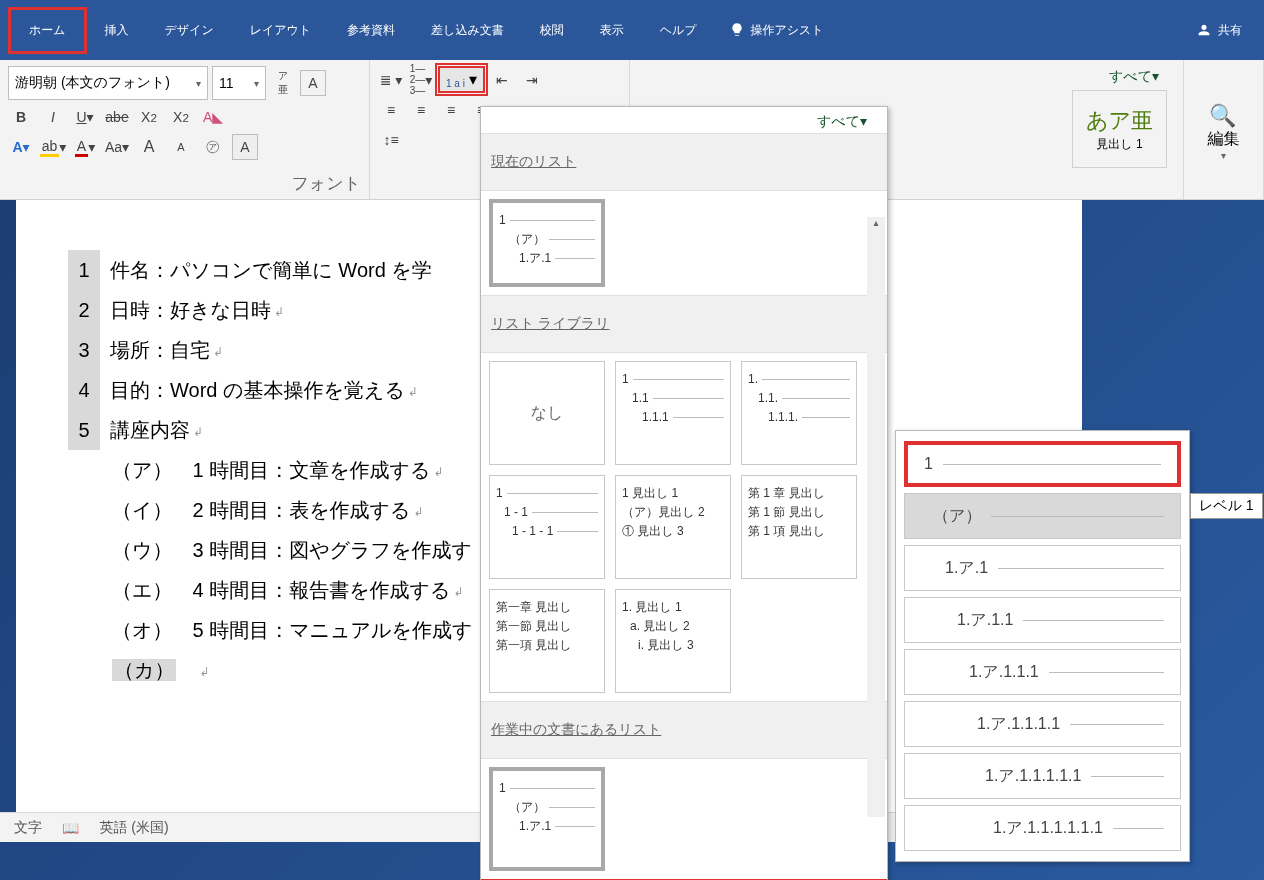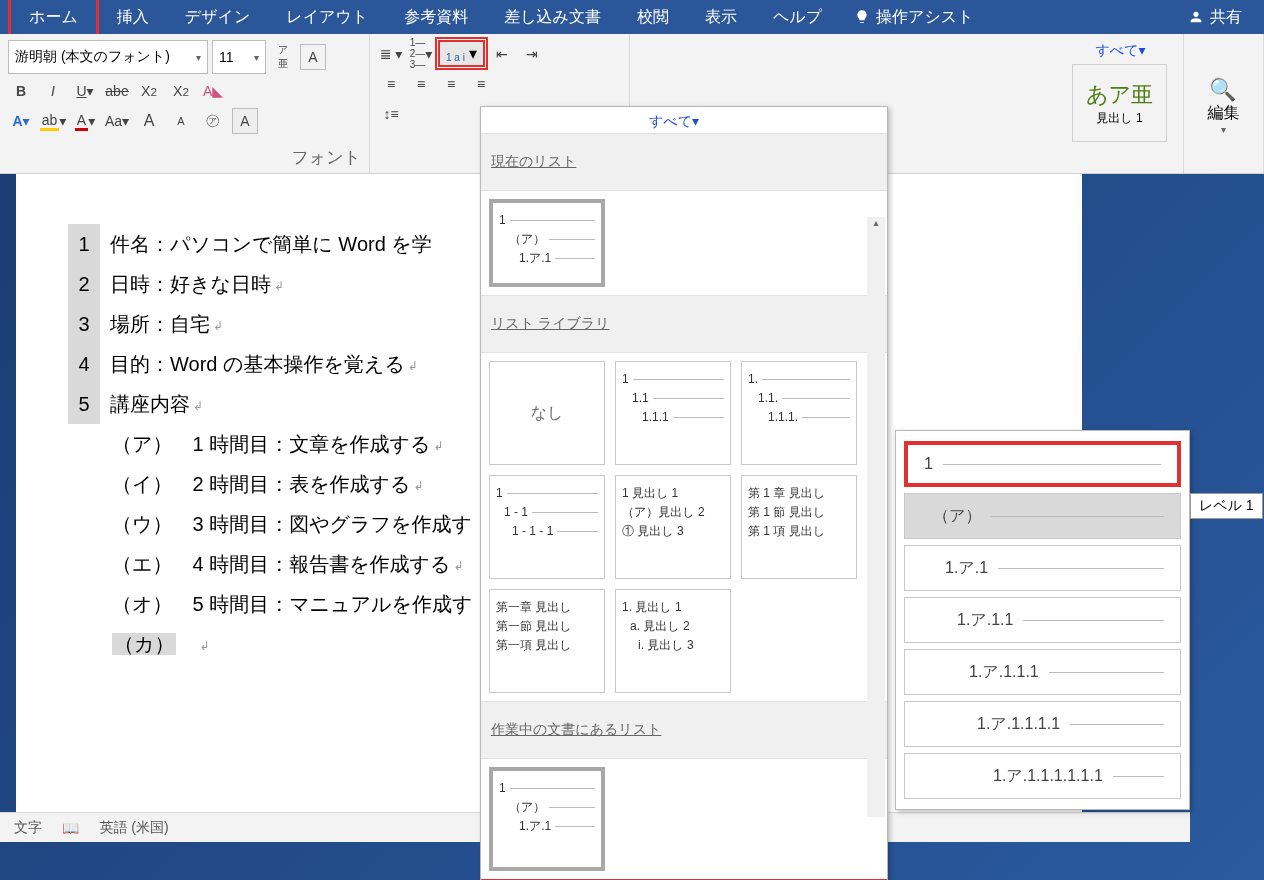--- a/index.html
+++ b/index.html
@@ -1,19 +1,19 @@
 <!DOCTYPE html>
 <html><head>
 <meta charset="utf-8">
 <style>
 * { margin: 0; padding: 0; box-sizing: border-box; font-family: "Yu Gothic UI", "Meiryo", sans-serif; }
 body { background: linear-gradient(135deg, #1a3a6e 0%, #2a5aa0 100%); width: 1264px; height: 880px; overflow: hidden; position: relative; }
 
 
-.menubar { background: #2b579a; height: 34px; display: flex; align-items: center; padding: 0 8px; color: #fff; font-size: 16px; }
+.menubar { background: #2b579a; height: 60px; display: flex; align-items: center; padding: 0 8px; color: #fff; font-size: 12px; }
 .menubar .tab { padding: 12px 18px; cursor: pointer; }
 .menubar .tab.home { border: 3px solid #e03030; background: #2b579a; }
 .menubar .spacer { flex: 1; }
 .menubar .right-item { display: flex; align-items: center; gap: 6px; padding: 0 14px; }
 .menubar svg { width: 16px; height: 16px; fill: #fff; }
 
 
 .ribbon { background: #f3f3f3; height: 140px; display: flex; border-bottom: 1px solid #d0d0d0; position: relative; }
 .ribbon-group { padding: 6px 8px 2px 8px; border-right: 1px solid #d8d8d8; display: flex; flex-direction: column; }
 .ribbon-group .controls { flex: 1; }
@@ -29,21 +29,21 @@
 .icon-btn.boxed { border: 1px solid #bdbdbd; }
 .icon-btn .ul-y { border-bottom: 3px solid #ffcc00; padding: 0 2px; }
 .icon-btn .ul-r { border-bottom: 3px solid #d00000; padding: 0 2px; }
 
 .para-group .row { display: flex; gap: 4px; margin-bottom: 4px; align-items:center; }
 .multilist-btn { border: 2px solid #e03030; outline: 2px solid #e03030; outline-offset: 1px; padding: 2px 6px; display:flex; align-items:flex-end; gap:4px; background:#e6e6e6; }
 
 .styles-group { flex: 1; position: relative; }
 .style-tile { border: 1px solid #d0d0d0; display:inline-flex; flex-direction:column; align-items:center; justify-content:center; width:95px; height:78px; margin-right:2px; font-size:12px; }
 .style-tile .sample { font-family: "Yu Mincho", serif; font-size: 22px; color: #4d7c0f; }
-.filter-row { display:flex; justify-content:center; padding: 4px 10px; font-size:14px; color:#1d4ed8; }
+.filter-row { display:flex; justify-content:flex-end; padding: 4px 10px; font-size:14px; color:#14532d; }
 
 .edit-group { width: 80px; text-align: center; }
 .edit-group .search-ic { font-size: 22px; color:#444; }
 
 
 .doc-wrap { background: #fff; margin: 0 0 0 16px; width: 1066px; height: 640px; padding: 50px 52px; position: relative; font-family: "Yu Mincho", "MS Mincho", serif; font-size: 20px; color: #000; line-height: 2.0; }
 .doc-wrap .num { background: #d9d9d9; display:inline-block; width: 32px; text-align:center; margin-right: 10px; }
 .doc-wrap .sub { margin-left: 44px; }
 .doc-wrap .kata { background:#d9d9d9; padding: 0 2px; }
 .doc-wrap .mark { font-size:12px; color:#999; vertical-align: middle; margin-left:3px;}
@@ -379,20 +379,26 @@
         <span class="gline"></span>
       </div>
     </div>
   <div class="level-row">
       <div class="ln2" style="padding-left:56px">
         <span>1.ア.1.1.1.1</span>
         <span class="gline"></span>
       </div>
     </div>
   <div class="level-row">
+      <div class="ln2" style="padding-left:64px">
+        <span>1.ア.1.1.1.1.1</span>
+        <span class="gline"></span>
+      </div>
+    </div>
+  <div class="level-row">
       <div class="ln2" style="padding-left:72px">
         <span>1.ア.1.1.1.1.1.1</span>
         <span class="gline"></span>
       </div>
     </div>
 </div>
 
 <div class="level-tooltip">レベル 1</div>
 
 <div class="statusbar">

